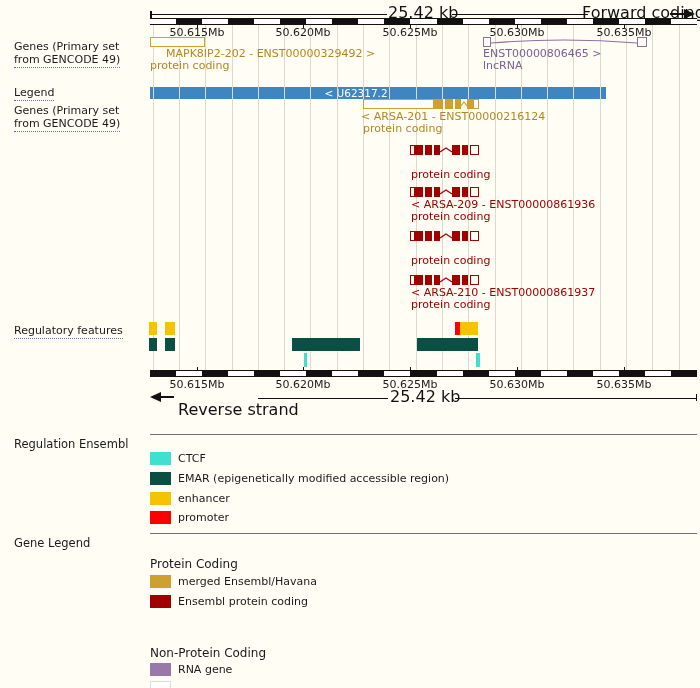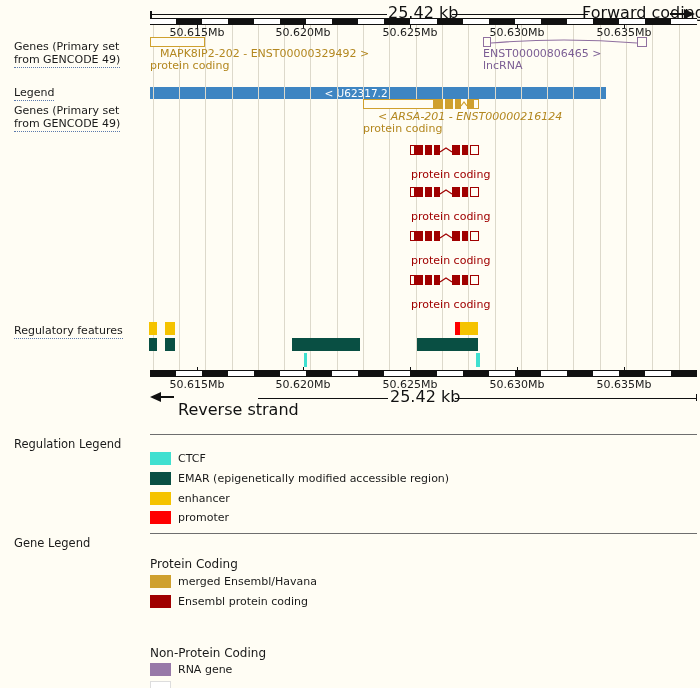--- a/index.html
+++ b/index.html
@@ -108,39 +108,39 @@
     <div class="mb" style="position: absolute; left: 410px; top: 379px; white-space: nowrap; font-size: 11px; line-height: 12px;">50.625Mb</div>
     <div style="position: absolute; left: 517px; top: 24.5px; width: 1px; height: 3px; background: rgb(17, 17, 17);"></div>
     <div style="position: absolute; left: 517px; top: 367px; width: 1px; height: 3px; background: rgb(17, 17, 17);"></div>
     <div class="mb" style="position: absolute; left: 517px; top: 27px; white-space: nowrap; font-size: 11px; line-height: 12px;">50.630Mb</div>
     <div class="mb" style="position: absolute; left: 517px; top: 379px; white-space: nowrap; font-size: 11px; line-height: 12px;">50.630Mb</div>
     <div style="position: absolute; left: 624px; top: 24.5px; width: 1px; height: 3px; background: rgb(17, 17, 17);"></div>
     <div style="position: absolute; left: 624px; top: 367px; width: 1px; height: 3px; background: rgb(17, 17, 17);"></div>
     <div class="mb" style="position: absolute; left: 624px; top: 27px; white-space: nowrap; font-size: 11px; line-height: 12px;">50.635Mb</div>
     <div class="mb" style="position: absolute; left: 624px; top: 379px; white-space: nowrap; font-size: 11px; line-height: 12px;">50.635Mb</div>
     <div style="position: absolute; left: 150px; top: 37px; width: 55px; height: 10px; border: 1px solid rgb(207, 160, 46); box-sizing: border-box; background: rgb(255, 253, 244);"></div>
-    <div style="position: absolute; left: 160px; top: 48px; white-space: nowrap; font-size: 11px; line-height: 12px; color: rgb(179, 135, 31);">MAPK8IP2-202 - ENST00000329492 &gt;</div>
+    <div style="position: absolute; left: 166px; top: 48px; white-space: nowrap; font-size: 11px; line-height: 12px; color: rgb(179, 135, 31);">MAPK8IP2-202 - ENST00000329492 &gt;</div>
     <div style="position: absolute; left: 150px; top: 60px; white-space: nowrap; font-size: 11px; line-height: 12px; color: rgb(179, 135, 31);">protein coding</div>
     <div style="position: absolute; left: 483px; top: 37px; width: 8px; height: 10px; border: 1px solid rgb(144, 112, 160); box-sizing: border-box; background: rgb(255, 253, 244);"></div>
     <svg width="146" height="10" style="position: absolute; left: 491px; top: 37px; overflow: visible;">
       <path d="M0,6 Q73,0 146,6" fill="none" stroke="#9070A0" stroke-width="1.2"></path>
     </svg>
     <div style="position: absolute; left: 637px; top: 37px; width: 10px; height: 10px; border: 1px solid rgb(144, 112, 160); box-sizing: border-box; background: rgb(255, 253, 244);"></div>
     <div style="position: absolute; left: 483px; top: 48px; white-space: nowrap; font-size: 11px; line-height: 12px; color: rgb(124, 94, 148);">ENST00000806465 &gt;</div>
     <div style="position: absolute; left: 483px; top: 60px; white-space: nowrap; font-size: 11px; line-height: 12px; color: rgb(124, 94, 148);">lncRNA</div>
     <div style="position: absolute; left: 363px; top: 99px; width: 71px; height: 10px; border: 1px solid rgb(207, 160, 46); box-sizing: border-box; background: rgb(255, 253, 244);"></div>
     <div style="position: absolute; left: 434px; top: 99px; width: 9px; height: 10px; background: rgb(207, 160, 46);"></div>
     <div style="position: absolute; left: 445px; top: 99px; width: 8px; height: 10px; background: rgb(207, 160, 46);"></div>
     <div style="position: absolute; left: 455px; top: 99px; width: 6px; height: 10px; background: rgb(207, 160, 46);"></div>
     <svg width="6" height="10" style="position: absolute; left: 461px; top: 99px; overflow: visible;">
       <polyline points="0,7 3,3 6,7" fill="none" stroke="#CFA02E" stroke-width="1.2"></polyline>
     </svg>
     <div style="position: absolute; left: 467px; top: 99px; width: 6px; height: 10px; background: rgb(207, 160, 46);"></div>
     <div style="position: absolute; left: 473px; top: 99px; width: 6px; height: 10px; border: 1px solid rgb(207, 160, 46); box-sizing: border-box; background: rgb(255, 253, 244);"></div>
-    <div style="position: absolute; left: 378px; top: 111px; white-space: nowrap; font-size: 11px; line-height: 12px; color: rgb(179, 135, 31); font-style: italic;">&lt; ARSA-201 - ENST00000216124</div>
+    <div style="position: absolute; left: 361px; top: 111px; white-space: nowrap; font-size: 11px; line-height: 12px; color: rgb(179, 135, 31);">&lt; ARSA-201 - ENST00000216124</div>
     <div style="position: absolute; left: 363px; top: 123px; white-space: nowrap; font-size: 11px; line-height: 12px; color: rgb(179, 135, 31);">protein coding</div>
     <div style="position: absolute; left: 410px; top: 145px; width: 5px; height: 10px; border: 1px solid rgb(160, 0, 0); box-sizing: border-box; background: rgb(255, 253, 244);"></div>
     <div style="position: absolute; left: 415px; top: 145px; width: 8px; height: 10px; background: rgb(160, 0, 0);"></div>
     <div style="position: absolute; left: 425px; top: 145px; width: 7px; height: 10px; background: rgb(160, 0, 0);"></div>
     <div style="position: absolute; left: 434px; top: 145px; width: 6px; height: 10px; background: rgb(160, 0, 0);"></div>
     <svg width="12" height="10" style="position: absolute; left: 440px; top: 145px; overflow: visible;">
       <polyline points="0,7 6,3 12,7" fill="none" stroke="#A00000" stroke-width="1.2"></polyline>
     </svg>
     <div style="position: absolute; left: 452px; top: 145px; width: 8px; height: 10px; background: rgb(160, 0, 0);"></div>
     <div style="position: absolute; left: 462px; top: 145px; width: 6px; height: 10px; background: rgb(160, 0, 0);"></div>
@@ -149,20 +149,21 @@
     <div style="position: absolute; left: 410px; top: 187px; width: 5px; height: 10px; border: 1px solid rgb(160, 0, 0); box-sizing: border-box; background: rgb(255, 253, 244);"></div>
     <div style="position: absolute; left: 415px; top: 187px; width: 8px; height: 10px; background: rgb(160, 0, 0);"></div>
     <div style="position: absolute; left: 425px; top: 187px; width: 7px; height: 10px; background: rgb(160, 0, 0);"></div>
     <div style="position: absolute; left: 434px; top: 187px; width: 6px; height: 10px; background: rgb(160, 0, 0);"></div>
     <svg width="12" height="10" style="position: absolute; left: 440px; top: 187px; overflow: visible;">
       <polyline points="0,7 6,3 12,7" fill="none" stroke="#A00000" stroke-width="1.2"></polyline>
     </svg>
     <div style="position: absolute; left: 452px; top: 187px; width: 8px; height: 10px; background: rgb(160, 0, 0);"></div>
     <div style="position: absolute; left: 462px; top: 187px; width: 6px; height: 10px; background: rgb(160, 0, 0);"></div>
     <div style="position: absolute; left: 470px; top: 187px; width: 9px; height: 10px; border: 1px solid rgb(160, 0, 0); box-sizing: border-box; background: rgb(255, 253, 244);"></div>
+    <div style="position: absolute; left: 411px; top: 199px; white-space: nowrap; font-size: 11px; line-height: 12px; color: rgb(160, 0, 0);">&lt; ARSA-209 - ENST00000861936</div>
     <div style="position: absolute; left: 411px; top: 211px; white-space: nowrap; font-size: 11px; line-height: 12px; color: rgb(160, 0, 0);">protein coding</div>
     <div style="position: absolute; left: 410px; top: 231px; width: 5px; height: 10px; border: 1px solid rgb(160, 0, 0); box-sizing: border-box; background: rgb(255, 253, 244);"></div>
     <div style="position: absolute; left: 415px; top: 231px; width: 8px; height: 10px; background: rgb(160, 0, 0);"></div>
     <div style="position: absolute; left: 425px; top: 231px; width: 7px; height: 10px; background: rgb(160, 0, 0);"></div>
     <div style="position: absolute; left: 434px; top: 231px; width: 6px; height: 10px; background: rgb(160, 0, 0);"></div>
     <svg width="12" height="10" style="position: absolute; left: 440px; top: 231px; overflow: visible;">
       <polyline points="0,7 6,3 12,7" fill="none" stroke="#A00000" stroke-width="1.2"></polyline>
     </svg>
     <div style="position: absolute; left: 452px; top: 231px; width: 8px; height: 10px; background: rgb(160, 0, 0);"></div>
     <div style="position: absolute; left: 462px; top: 231px; width: 6px; height: 10px; background: rgb(160, 0, 0);"></div>
@@ -171,20 +172,21 @@
     <div style="position: absolute; left: 410px; top: 275px; width: 5px; height: 10px; border: 1px solid rgb(160, 0, 0); box-sizing: border-box; background: rgb(255, 253, 244);"></div>
     <div style="position: absolute; left: 415px; top: 275px; width: 8px; height: 10px; background: rgb(160, 0, 0);"></div>
     <div style="position: absolute; left: 425px; top: 275px; width: 7px; height: 10px; background: rgb(160, 0, 0);"></div>
     <div style="position: absolute; left: 434px; top: 275px; width: 6px; height: 10px; background: rgb(160, 0, 0);"></div>
     <svg width="12" height="10" style="position: absolute; left: 440px; top: 275px; overflow: visible;">
       <polyline points="0,7 6,3 12,7" fill="none" stroke="#A00000" stroke-width="1.2"></polyline>
     </svg>
     <div style="position: absolute; left: 452px; top: 275px; width: 8px; height: 10px; background: rgb(160, 0, 0);"></div>
     <div style="position: absolute; left: 462px; top: 275px; width: 6px; height: 10px; background: rgb(160, 0, 0);"></div>
     <div style="position: absolute; left: 470px; top: 275px; width: 9px; height: 10px; border: 1px solid rgb(160, 0, 0); box-sizing: border-box; background: rgb(255, 253, 244);"></div>
+    <div style="position: absolute; left: 411px; top: 287px; white-space: nowrap; font-size: 11px; line-height: 12px; color: rgb(160, 0, 0);">&lt; ARSA-210 - ENST00000861937</div>
     <div style="position: absolute; left: 411px; top: 299px; white-space: nowrap; font-size: 11px; line-height: 12px; color: rgb(160, 0, 0);">protein coding</div>
     <div style="position: absolute; left: 149px; top: 322px; width: 8px; height: 13px; background: rgb(245, 195, 0);"></div>
     <div style="position: absolute; left: 165px; top: 322px; width: 10px; height: 13px; background: rgb(245, 195, 0);"></div>
     <div style="position: absolute; left: 455px; top: 322px; width: 5px; height: 13px; background: rgb(255, 0, 0);"></div>
     <div style="position: absolute; left: 460px; top: 322px; width: 18px; height: 13px; background: rgb(245, 195, 0);"></div>
     <div style="position: absolute; left: 149px; top: 338px; width: 8px; height: 13px; background: rgb(9, 79, 67);"></div>
     <div style="position: absolute; left: 165px; top: 338px; width: 10px; height: 13px; background: rgb(9, 79, 67);"></div>
     <div style="position: absolute; left: 292px; top: 338px; width: 68px; height: 13px; background: rgb(9, 79, 67);"></div>
     <div style="position: absolute; left: 417px; top: 338px; width: 61px; height: 13px; background: rgb(9, 79, 67);"></div>
     <div style="position: absolute; left: 304px; top: 353px; width: 3px; height: 14px; background: rgb(64, 224, 208);"></div>
@@ -193,21 +195,21 @@
 
 <div class="arrow-l" style="left:150px;top:392px"></div>
 <div class="abs" style="left:160px;top:396px;width:14px;height:2px;background:#111"></div>
 <div class="lbl" style="left:178px;top:404px">Reverse strand</div>
 <div class="scale-line" style="left:258px;top:397.5px;width:130px"></div>
 <div class="lbl" style="left:390px;top:391px;width:60px;text-align:center">25.42 kb</div>
 <div class="scale-line" style="left:455px;top:397.5px;width:241px"></div>
 <div class="vtick" style="left:695.5px;top:394px;height:7px"></div>
 
 <div class="hr" style="top:434px"></div>
-<div class="ltitle" style="top:437px">Regulation Legend</div>
+<div class="ltitle" style="top:437px">Regulation Ensembl</div>
 <div class="lg-row" style="top:452px">
     <span class="sw" style="background: rgb(64, 224, 208);"></span>
     <span>CTCF</span>
   </div>
 <div class="lg-row" style="top:472px">
     <span class="sw" style="background: rgb(9, 79, 67);"></span>
     <span>EMAR (epigenetically modified accessible region)</span>
   </div>
 <div class="lg-row" style="top:492px">
     <span class="sw" style="background: rgb(245, 195, 0);"></span>

